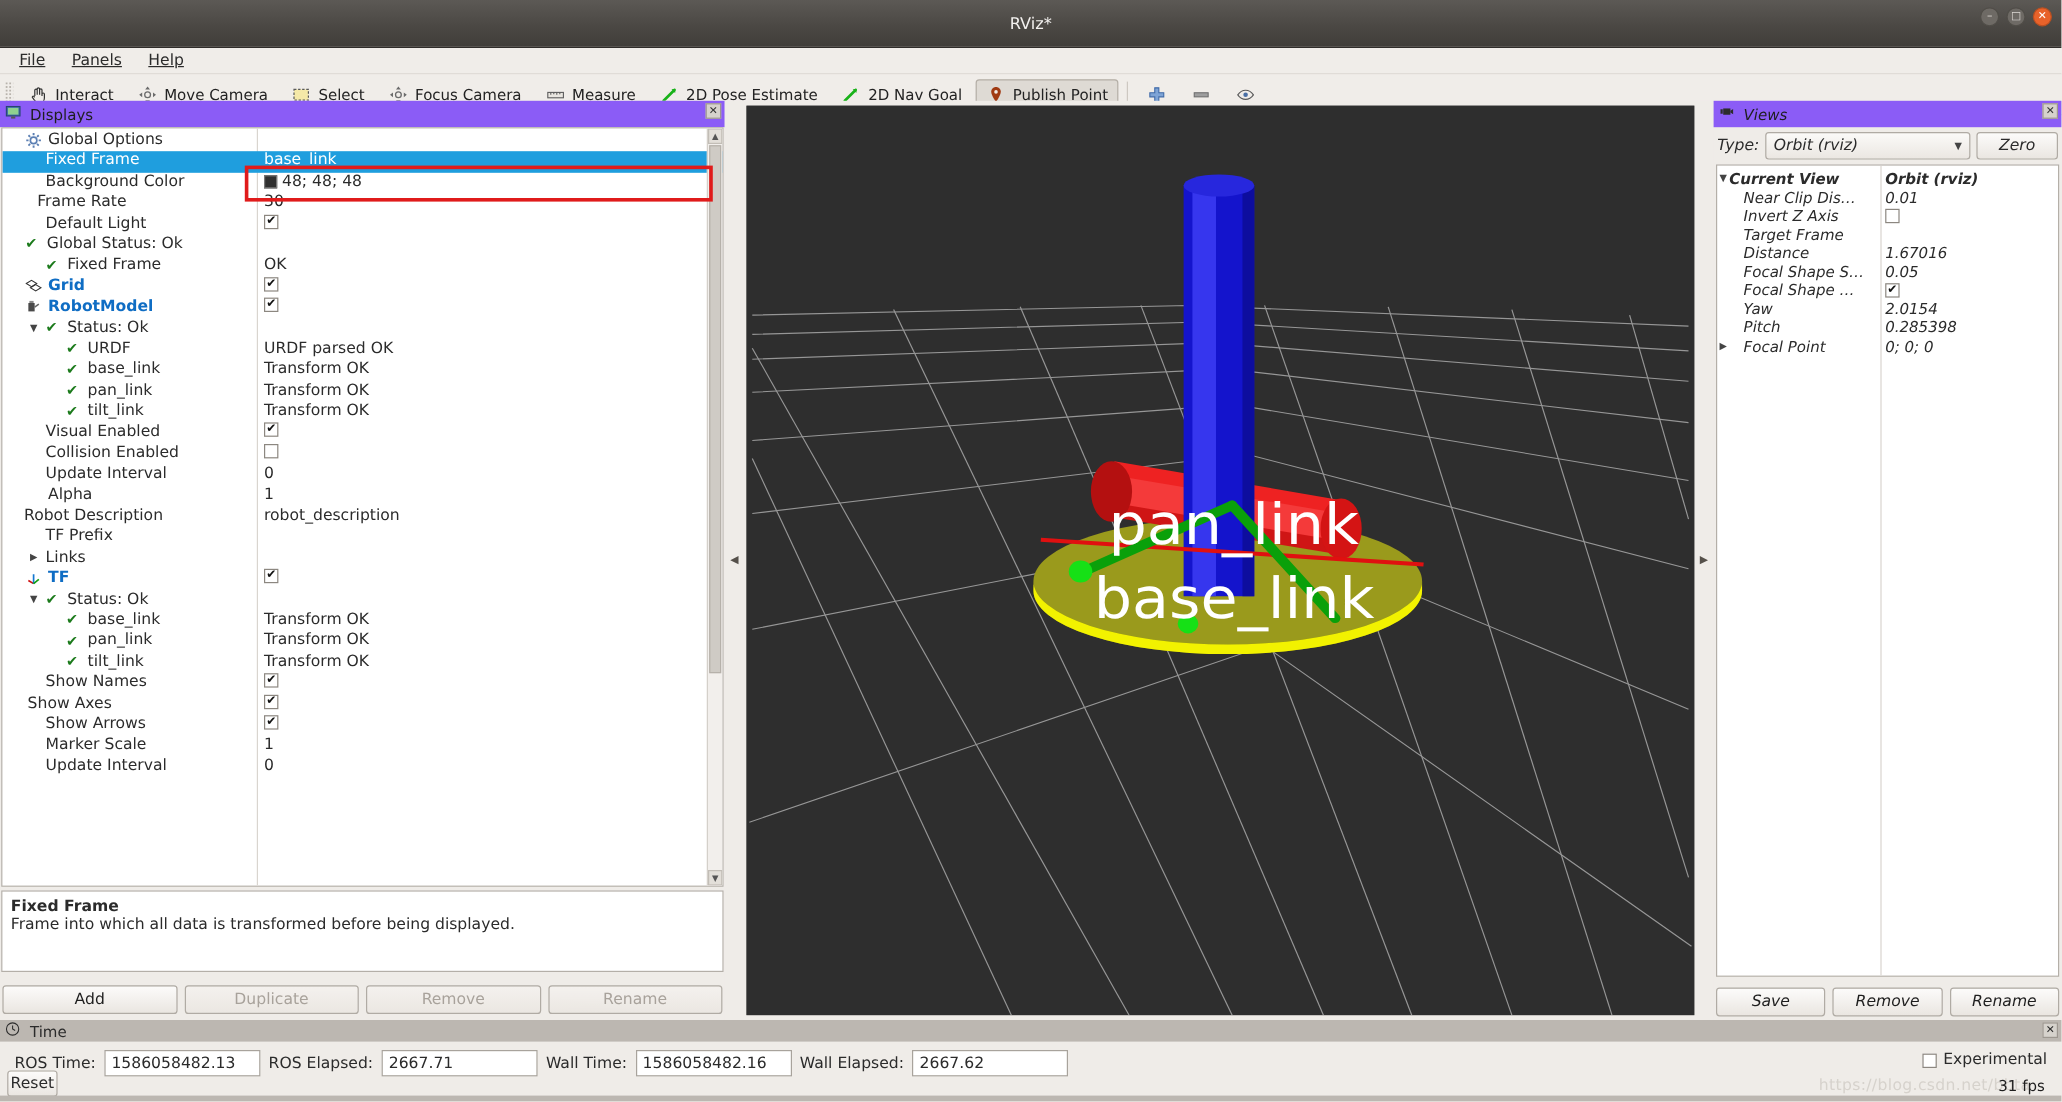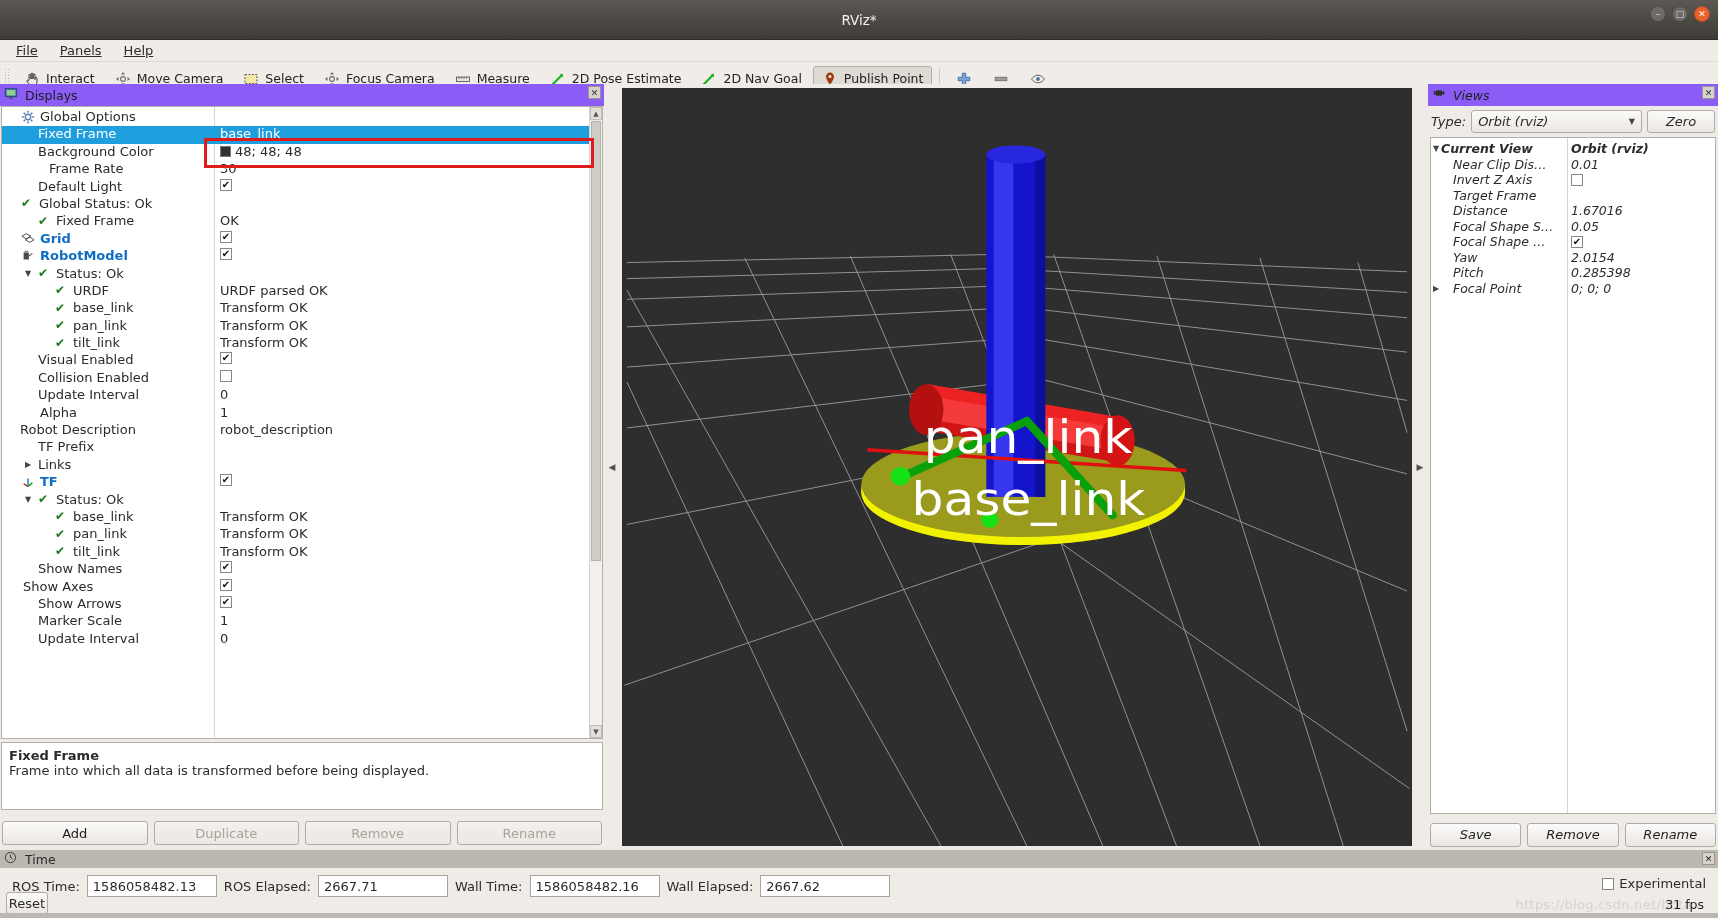--- a/index.html
+++ b/index.html
@@ -369,21 +369,21 @@
               <span class="name" style="padding-left:23px">
                 <span class="arrow"></span>
                 <span class="">Background Color</span>
               </span>
               <span class="val">
                 <span class="swatch"></span>
                 <span>48; 48; 48</span>
               </span>
             </div>
             <div class="trow">
-              <span class="name" style="padding-left:34px">
+              <span class="name" style="padding-left:16px">
                 <span class="arrow"></span>
                 <span class="">Frame Rate</span>
               </span>
               <span class="val">
                 <span>30</span>
               </span>
             </div>
             <div class="trow">
               <span class="name" style="padding-left:23px">
                 <span class="arrow"></span>

